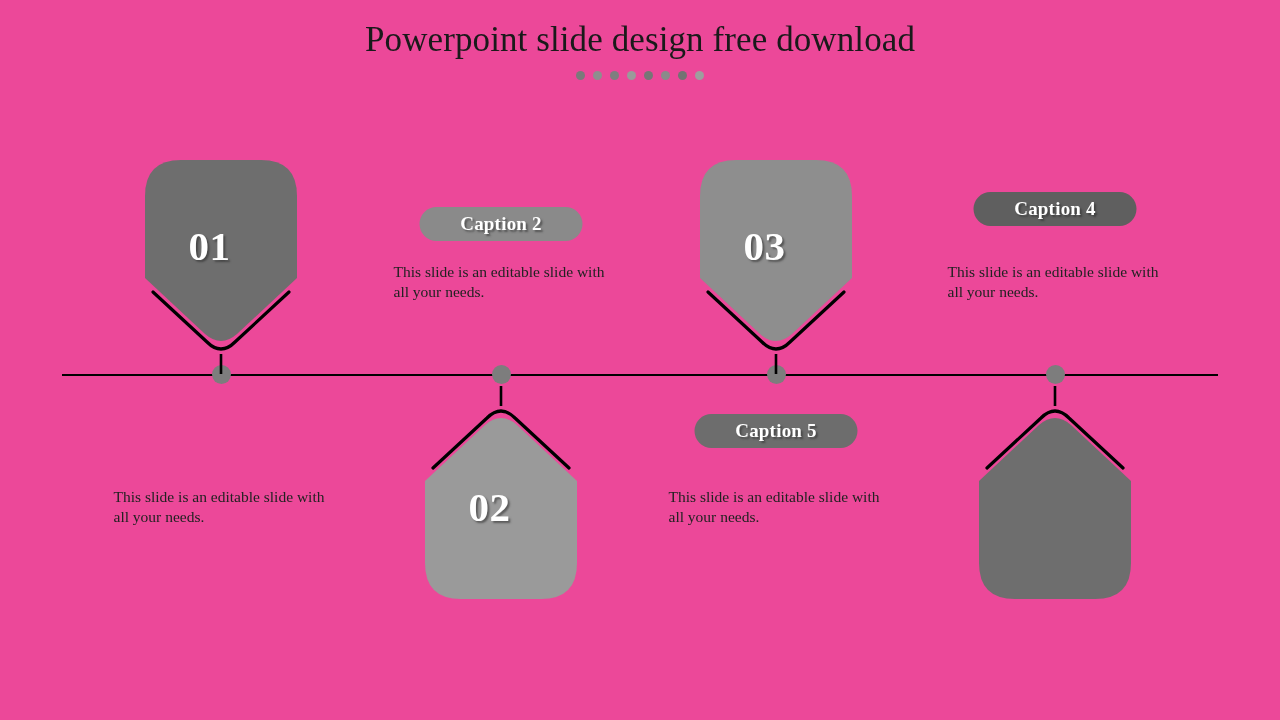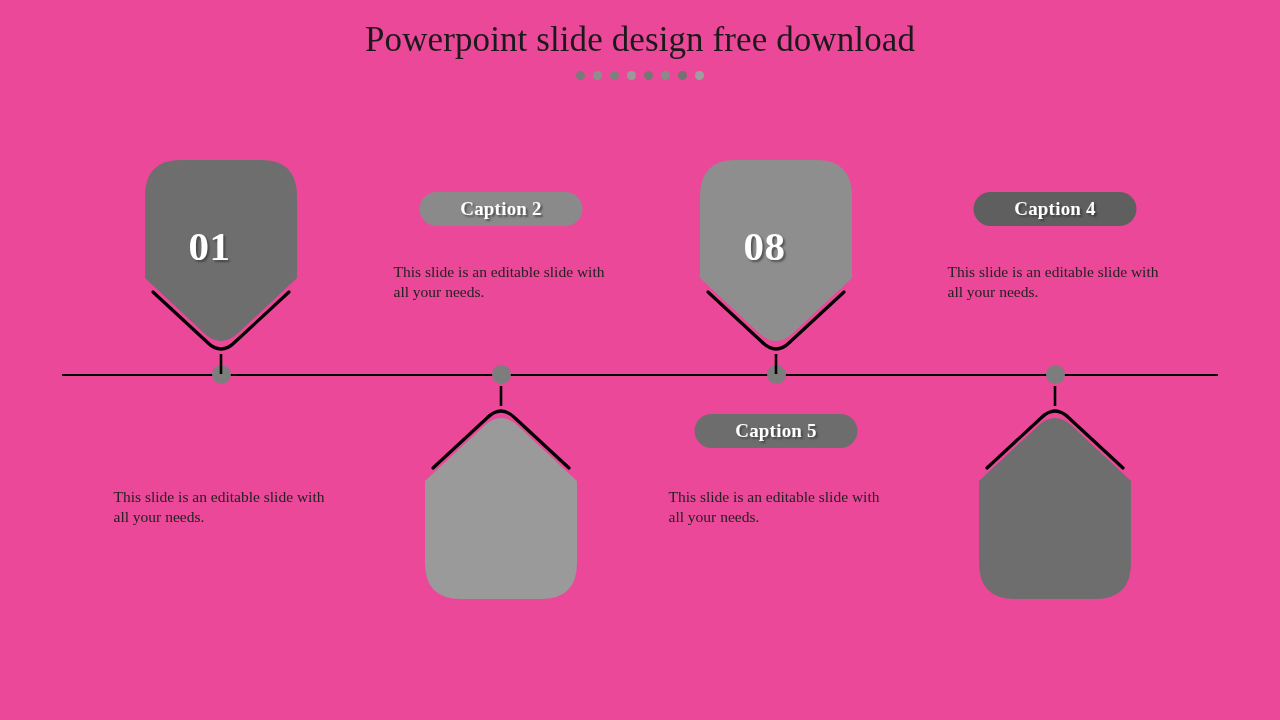--- a/index.html
+++ b/index.html
@@ -172,42 +172,43 @@
     </div>
 
     <svg style="position:absolute;left:50%;transform:translateX(-50%);top:288px;" width="152" height="88" viewBox="0 0 152 88">
       <path d="M 8 4 L 62 54 Q 76 68 90 54 L 144 4" fill="none" stroke="#000000" stroke-width="3.2" stroke-linecap="round"></path>
       <line x1="76" y1="66" x2="76" y2="86" stroke="#000000" stroke-width="2.6"></line>
     </svg>
     <div class="body-text" style="top:487px;">This slide is an editable slide with all your needs.</div>
   </div>
 
   <div class="milestone" style="left:341px;">
-    <div class="caption-pill" style="top:192px;background:#8a8a8a;">
+    <div class="caption-pill" style="top:207px;background:#8a8a8a;">
       <span>Caption 2</span>
     </div>
     <div class="body-text" style="top:262px;">This slide is an editable slide with all your needs.</div>
 
     <svg style="position:absolute;left:50%;transform:translateX(-50%);top:384px;" width="152" height="88" viewBox="0 0 152 88">
       <line x1="76" y1="2" x2="76" y2="22" stroke="#000000" stroke-width="2.6"></line>
       <path d="M 8 84 L 62 34 Q 76 20 90 34 L 144 84" fill="none" stroke="#000000" stroke-width="3.2" stroke-linecap="round"></path>
     </svg>
     <div class="shape-wrap" style="top:411px;">
       <svg width="152" height="188" viewBox="0 0 152 188" aria-hidden="true">
         <path d="M 0 70 L 60 14 Q 76 0 92 14 L 152 70 L 152 152 Q 152 188 116 188 L 36 188 Q 0 188 0 152 Z" fill="#9a9a9a"></path>
       </svg>
+      <div class="num-label" style="top:72px;">02</div>
     </div>
   </div>
 
   <div class="milestone" style="left:616px;">
     <div class="shape-wrap" style="top:160px;">
       <svg width="152" height="188" viewBox="0 0 152 188" aria-hidden="true">
         <path d="M 0 36 Q 0 0 36 0 L 116 0 Q 152 0 152 36 L 152 118 L 92 174 Q 76 188 60 174 L 0 118 Z" fill="#8e8e8e"></path>
       </svg>
-      <div class="num-label" style="top:62px;">08</div>
+      <div class="num-label" style="top:62px;">03</div>
     </div>
     <svg style="position:absolute;left:50%;transform:translateX(-50%);top:288px;" width="152" height="88" viewBox="0 0 152 88">
       <path d="M 8 4 L 62 54 Q 76 68 90 54 L 144 4" fill="none" stroke="#000000" stroke-width="3.2" stroke-linecap="round"></path>
       <line x1="76" y1="66" x2="76" y2="86" stroke="#000000" stroke-width="2.6"></line>
     </svg>
     <div class="caption-pill" style="top:414px;background:#6d6d6d;">
       <span>Caption 5</span>
     </div>
     <div class="body-text" style="top:487px;">This slide is an editable slide with all your needs.</div>
   </div>

